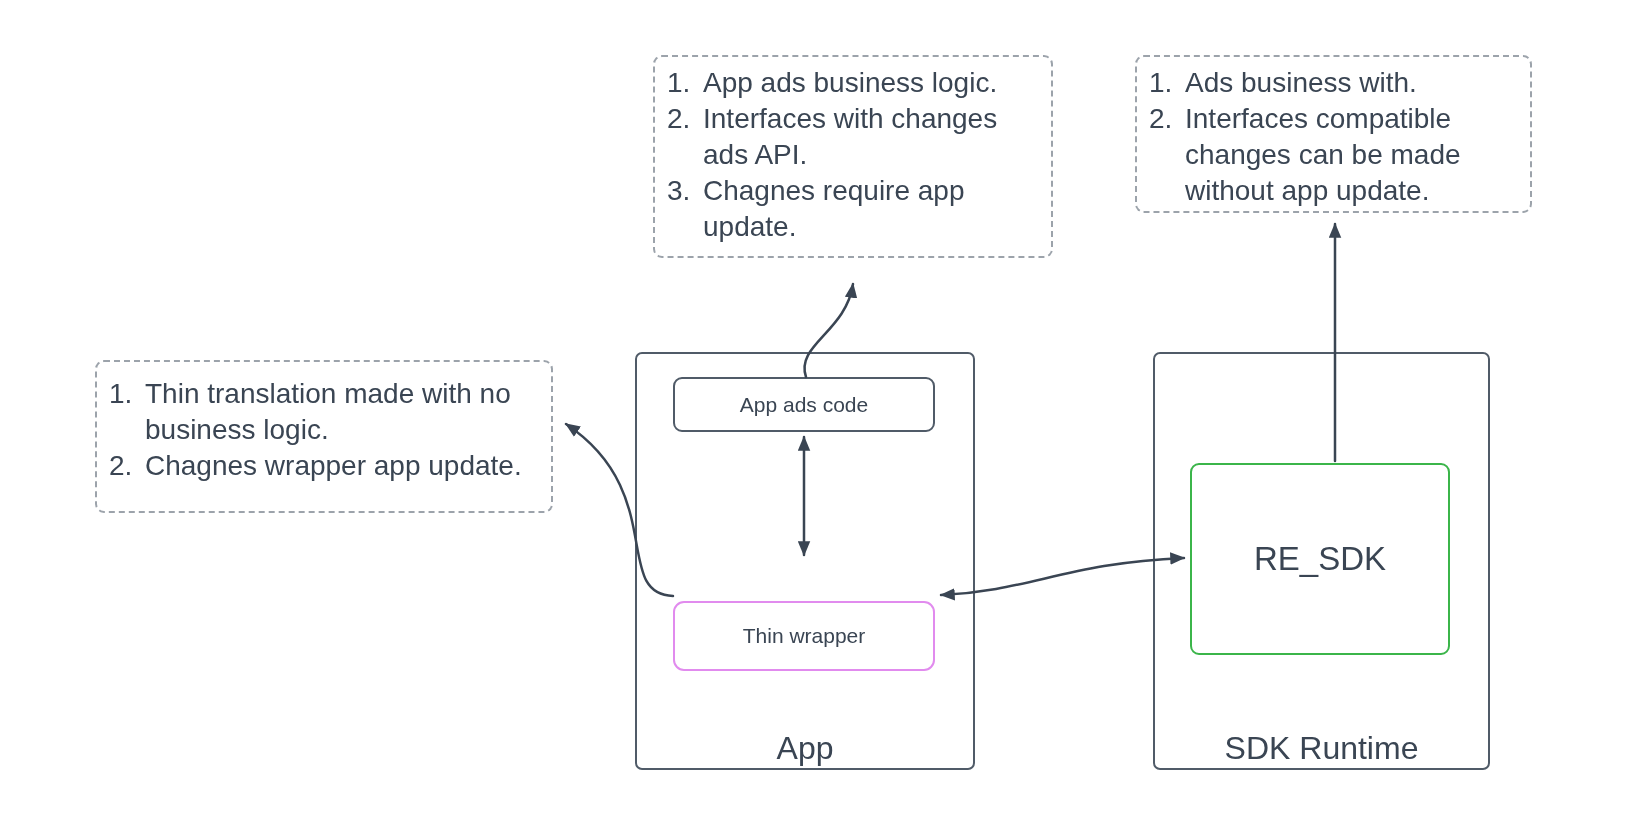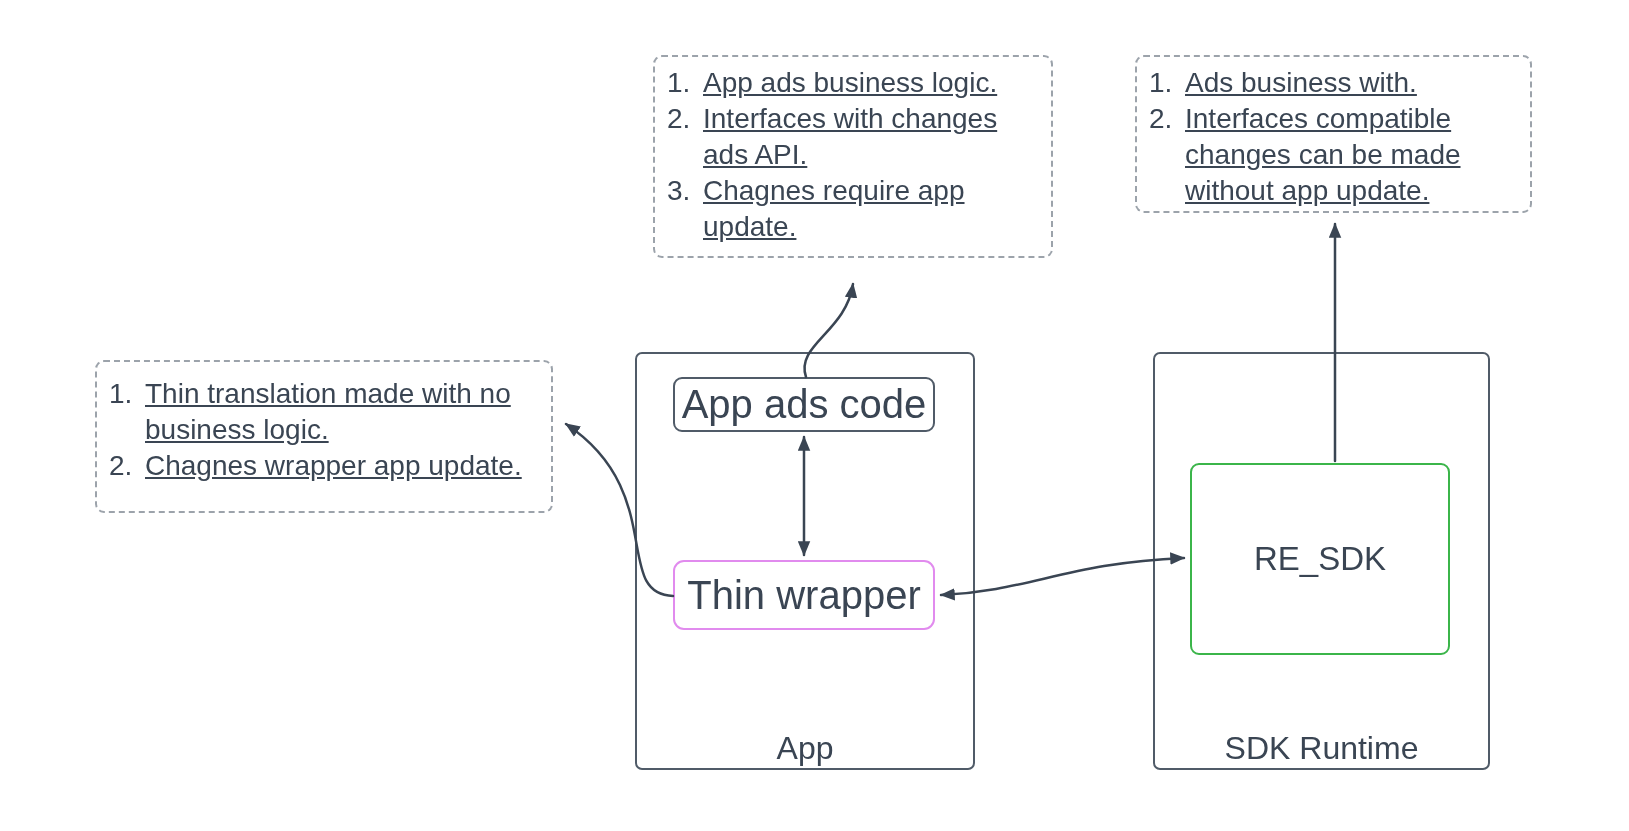--- a/index.html
+++ b/index.html
@@ -25,21 +25,21 @@
     position:absolute;
     border:2px dashed var(--dashed-border);
     border-radius:9px;
     background:var(--background);
     font-size:28px;
     line-height:36px;
     padding:8px 10px 8px 12px;
   }
   .note-item{ display:flex; }
   .note-marker{ flex:0 0 36px; }
-  .note-text{ flex:1 1 auto;text-decoration:underline; }
+  .note-text{ flex:1 1 auto; }
   
   .container-box{
     position:absolute;
     border:2px solid var(--box-border);
     border-radius:7px;
     background:var(--background);
   }
   .container-label{
     position:absolute;
     left:0; right:0; bottom:1px;
@@ -49,23 +49,23 @@
   }
   
   .node{
     position:absolute;
     border:2px solid var(--box-border);
     border-radius:9px;
     background:var(--background);
     display:flex;
     align-items:center;
     justify-content:center;
-    font-size:40px;
+    font-size:21px;
   }
-  .node.pink{ border:2.5px solid var(--pink); border-radius:11px; }
+  .node.pink{ border:2.5px solid var(--pink); border-radius:11px;margin-top:41px; }
   .node.green{ border:2px solid var(--green); font-size:33px; }
   
   svg.wires{
     position:absolute; inset:0;
     pointer-events:none;
   }
   svg.wires path.wire{
     fill:none;
     stroke:var(--ink);
     stroke-width:2.5;

